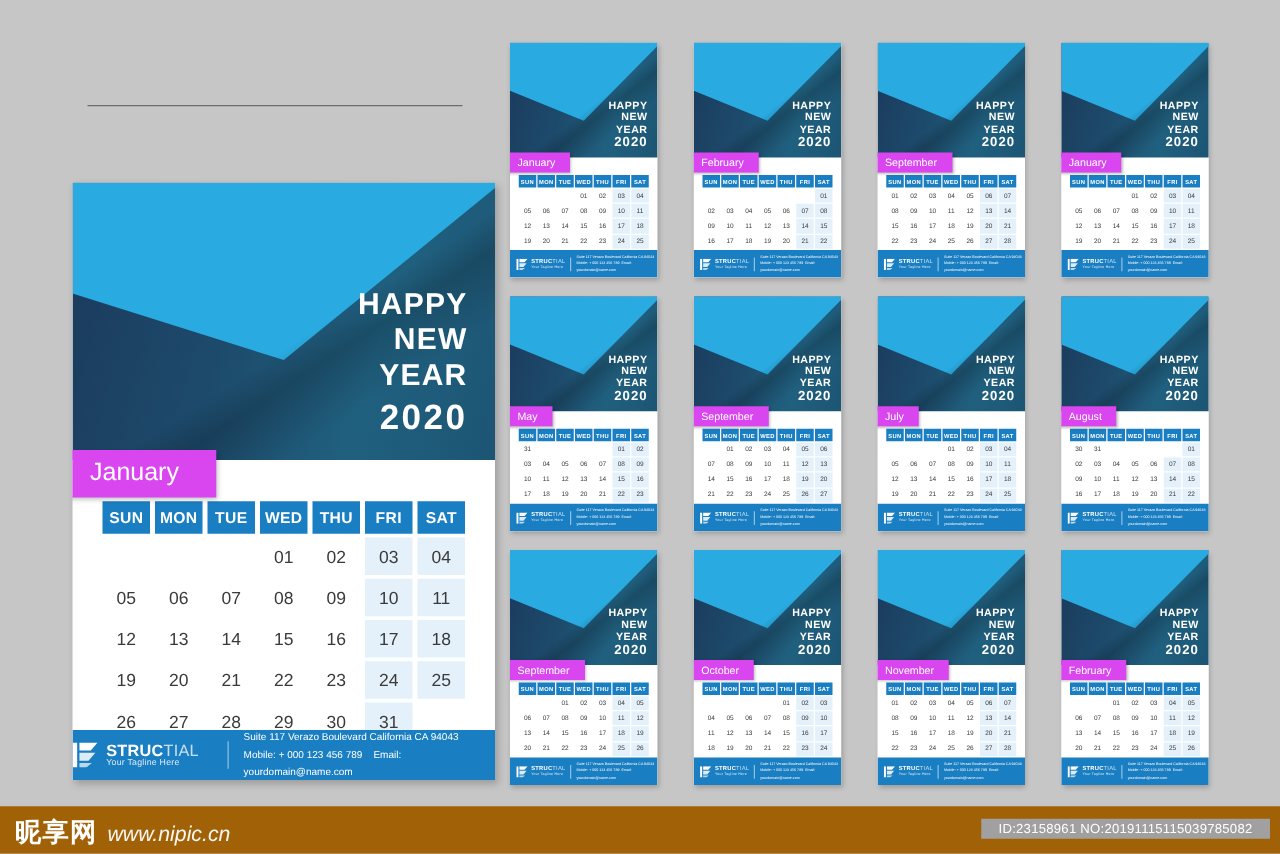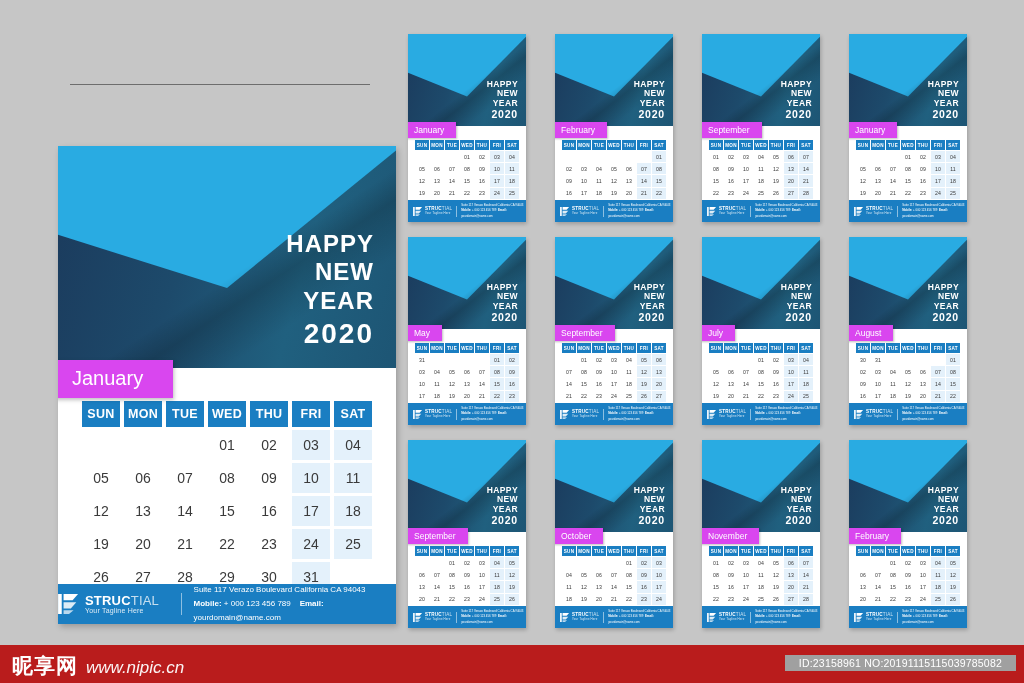--- a/index.html
+++ b/index.html
@@ -79,21 +79,21 @@
   }
   .logo-wrap{display:flex;align-items:center;width:120px;}
   .logo-mark{
     width:22px;height:20px;margin-right:5px;flex:0 0 auto;
   }
   .logo-txt .brand{font-size:13px;font-weight:700;letter-spacing:.2px;line-height:1.05;}
   .logo-txt .brand .dim{font-weight:400;opacity:.75;}
   .logo-txt .tag{font-size:7px;opacity:.85;letter-spacing:.2px;}
   .fdivider{width:1px;height:22px;background:rgba(255,255,255,.5);margin:0 12px;}
   .faddr{font-size:8px;line-height:1.75;}
-  .faddr b{font-weight:700;}
+  .faddr b{font-weight:400;}
 
   
   #grid-panel{position:absolute;left:408px;top:34px;width:580px;height:605px;}
   .mini{
     position:absolute;width:118px;height:188px;background:#ffffff;
     box-shadow:1px 2px 4px rgba(0,0,0,.22);overflow:hidden;
   }
   .mini .hero{height:92px;}
   .mini .hero .fold{clip-path:polygon(0 0,100% 0,100% 3%,50% 68%,0 42%);}
   .mini .hero-text{right:8px;bottom:5px;line-height:1.12;}
@@ -109,21 +109,21 @@
   .mini table.cal td{font-size:5.2px;padding:2.6px 0;}
   .mini .card-footer{height:22px;}
   .mini .logo-wrap{padding-left:5px;width:42px;}
   .mini .logo-mark{width:10px;height:9px;margin-right:2px;}
   .mini .logo-txt .brand{font-size:4.6px;}
   .mini .logo-txt .tag{font-size:2.8px;}
   .mini .fdivider{height:11px;margin:0 4px;}
   .mini .faddr{font-size:2.9px;line-height:1.8;}
 
   
-  #bottom-bar{position:absolute;left:0;bottom:0;width:1024px;height:38px;background:#b91c1c;}
+  #bottom-bar{position:absolute;left:0;bottom:0;width:1024px;height:38px;background:#a16207;}
   #watermark{
     position:absolute;left:12px;top:7px;display:flex;align-items:baseline;color:#ffffff;
   }
   #watermark .cn{
     font-size:21px;font-weight:700;letter-spacing:1px;
     font-family:"DejaVu Sans",sans-serif;
   }
   #watermark .url{font-size:17px;font-style:italic;margin-left:8px;opacity:.95;}
   #id-text{
     position:absolute;right:8px;top:10px;

